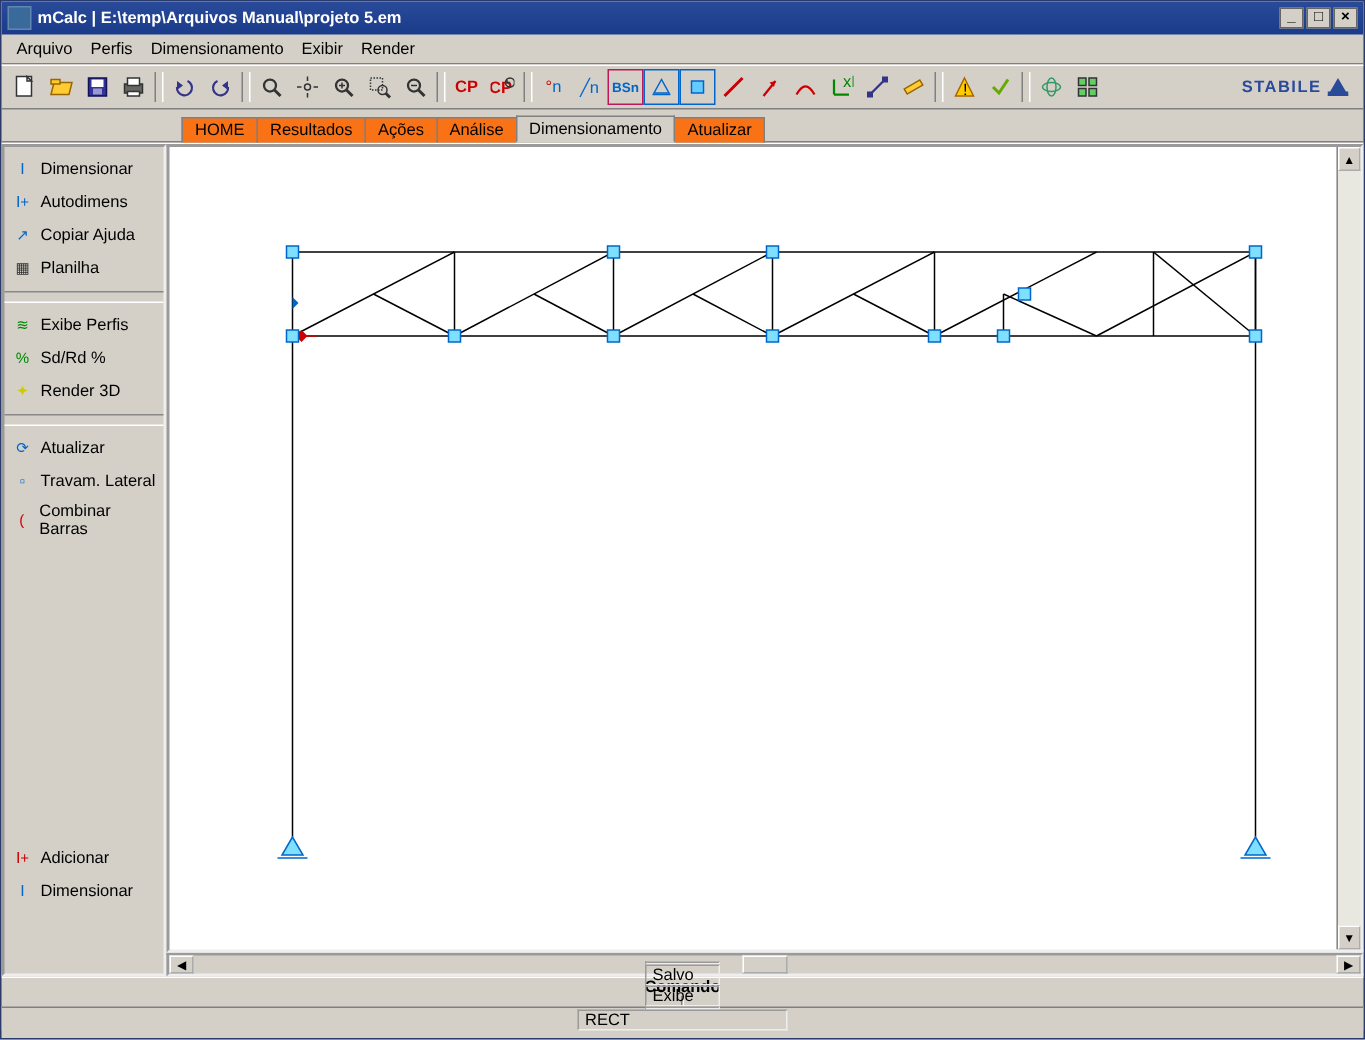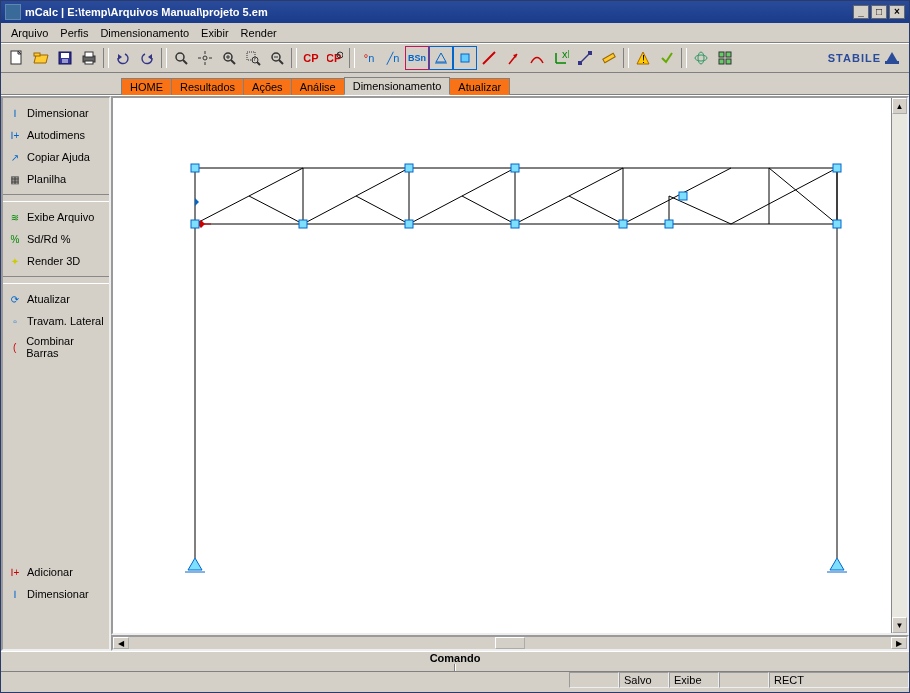--- a/index.html
+++ b/index.html
@@ -24,21 +24,21 @@
 .side-gap { flex:1; }
 .canvaswrap { flex:1; display:flex; flex-direction:column; }
 .canvas { flex:1; background:#fff; border:2px inset #eee; position:relative; overflow:hidden; }
 .hscroll { height:16px; background:#d4d0c8; border:2px inset #eee; display:flex; align-items:center; }
 .hscroll .arrow { width:16px; height:12px; background:#d4d0c8; border:1px outset #fff; display:flex; align-items:center; justify-content:center; font-size:8px;}
 .hscroll .thumb { width:30px; height:12px; background:#d4d0c8; border:1px outset #fff; margin:0 auto;}
 .vscroll { position:absolute; right:0; top:0; bottom:0; width:16px; background:#d4d0c8; border-left:1px solid #888; display:flex; flex-direction:column; }
 .vscroll .arrow { height:16px; background:#d4d0c8; border:1px outset #fff; display:flex; align-items:center; justify-content:center; font-size:8px;}
 .vscroll .track { flex:1; background:#e8e8e0; }
 .commandbar { height:20px; border-top:1px solid #fff; display:flex; align-items:center; padding:0 4px; font-weight:bold;flex-direction:column;}
-.statusbar { height:16px; border-top:1px solid #808080; display:flex; align-items:center; justify-content:flex-end; background:#d4d0c8; }
+.statusbar { height:16px; border-top:1px solid #808080; display:flex; align-items:center; justify-content:flex-end; background:#d4d0c8;flex-direction:column; }
 .statusbar .cell { border:1px inset #eee; height:16px; padding:0 4px; min-width:50px; display:flex; align-items:center; }
 .statusbar .wide { min-width:140px; }
 
 .c-red{color:#c00;} .c-blue{color:#06c;} .c-green{color:#080;} .c-dark{color:#333;} .c-yellow{color:#cc0;}
 svg { display:block; }
 </style>
 </head>
 <body>
 
 <div class="titlebar">
@@ -262,21 +262,21 @@
         <span class="sicon c-blue">↗</span>
         <span>Copiar Ajuda</span>
       </div>
     <div class="side-item">
         <span class="sicon c-dark">▦</span>
         <span>Planilha</span>
       </div>
     <div style="height:8px;border-top:1px solid #888;border-bottom:1px solid #fff;margin:4px 0"></div>
     <div class="side-item">
         <span class="sicon c-green">≋</span>
-        <span>Exibe Arquivo</span>
+        <span>Exibe Perfis</span>
       </div>
     <div class="side-item">
         <span class="sicon c-green">%</span>
         <span>Sd/Rd %</span>
       </div>
     <div class="side-item">
         <span class="sicon c-yellow">✦</span>
         <span>Render 3D</span>
       </div>
     <div style="height:8px;border-top:1px solid #888;border-bottom:1px solid #fff;margin:4px 0"></div>

